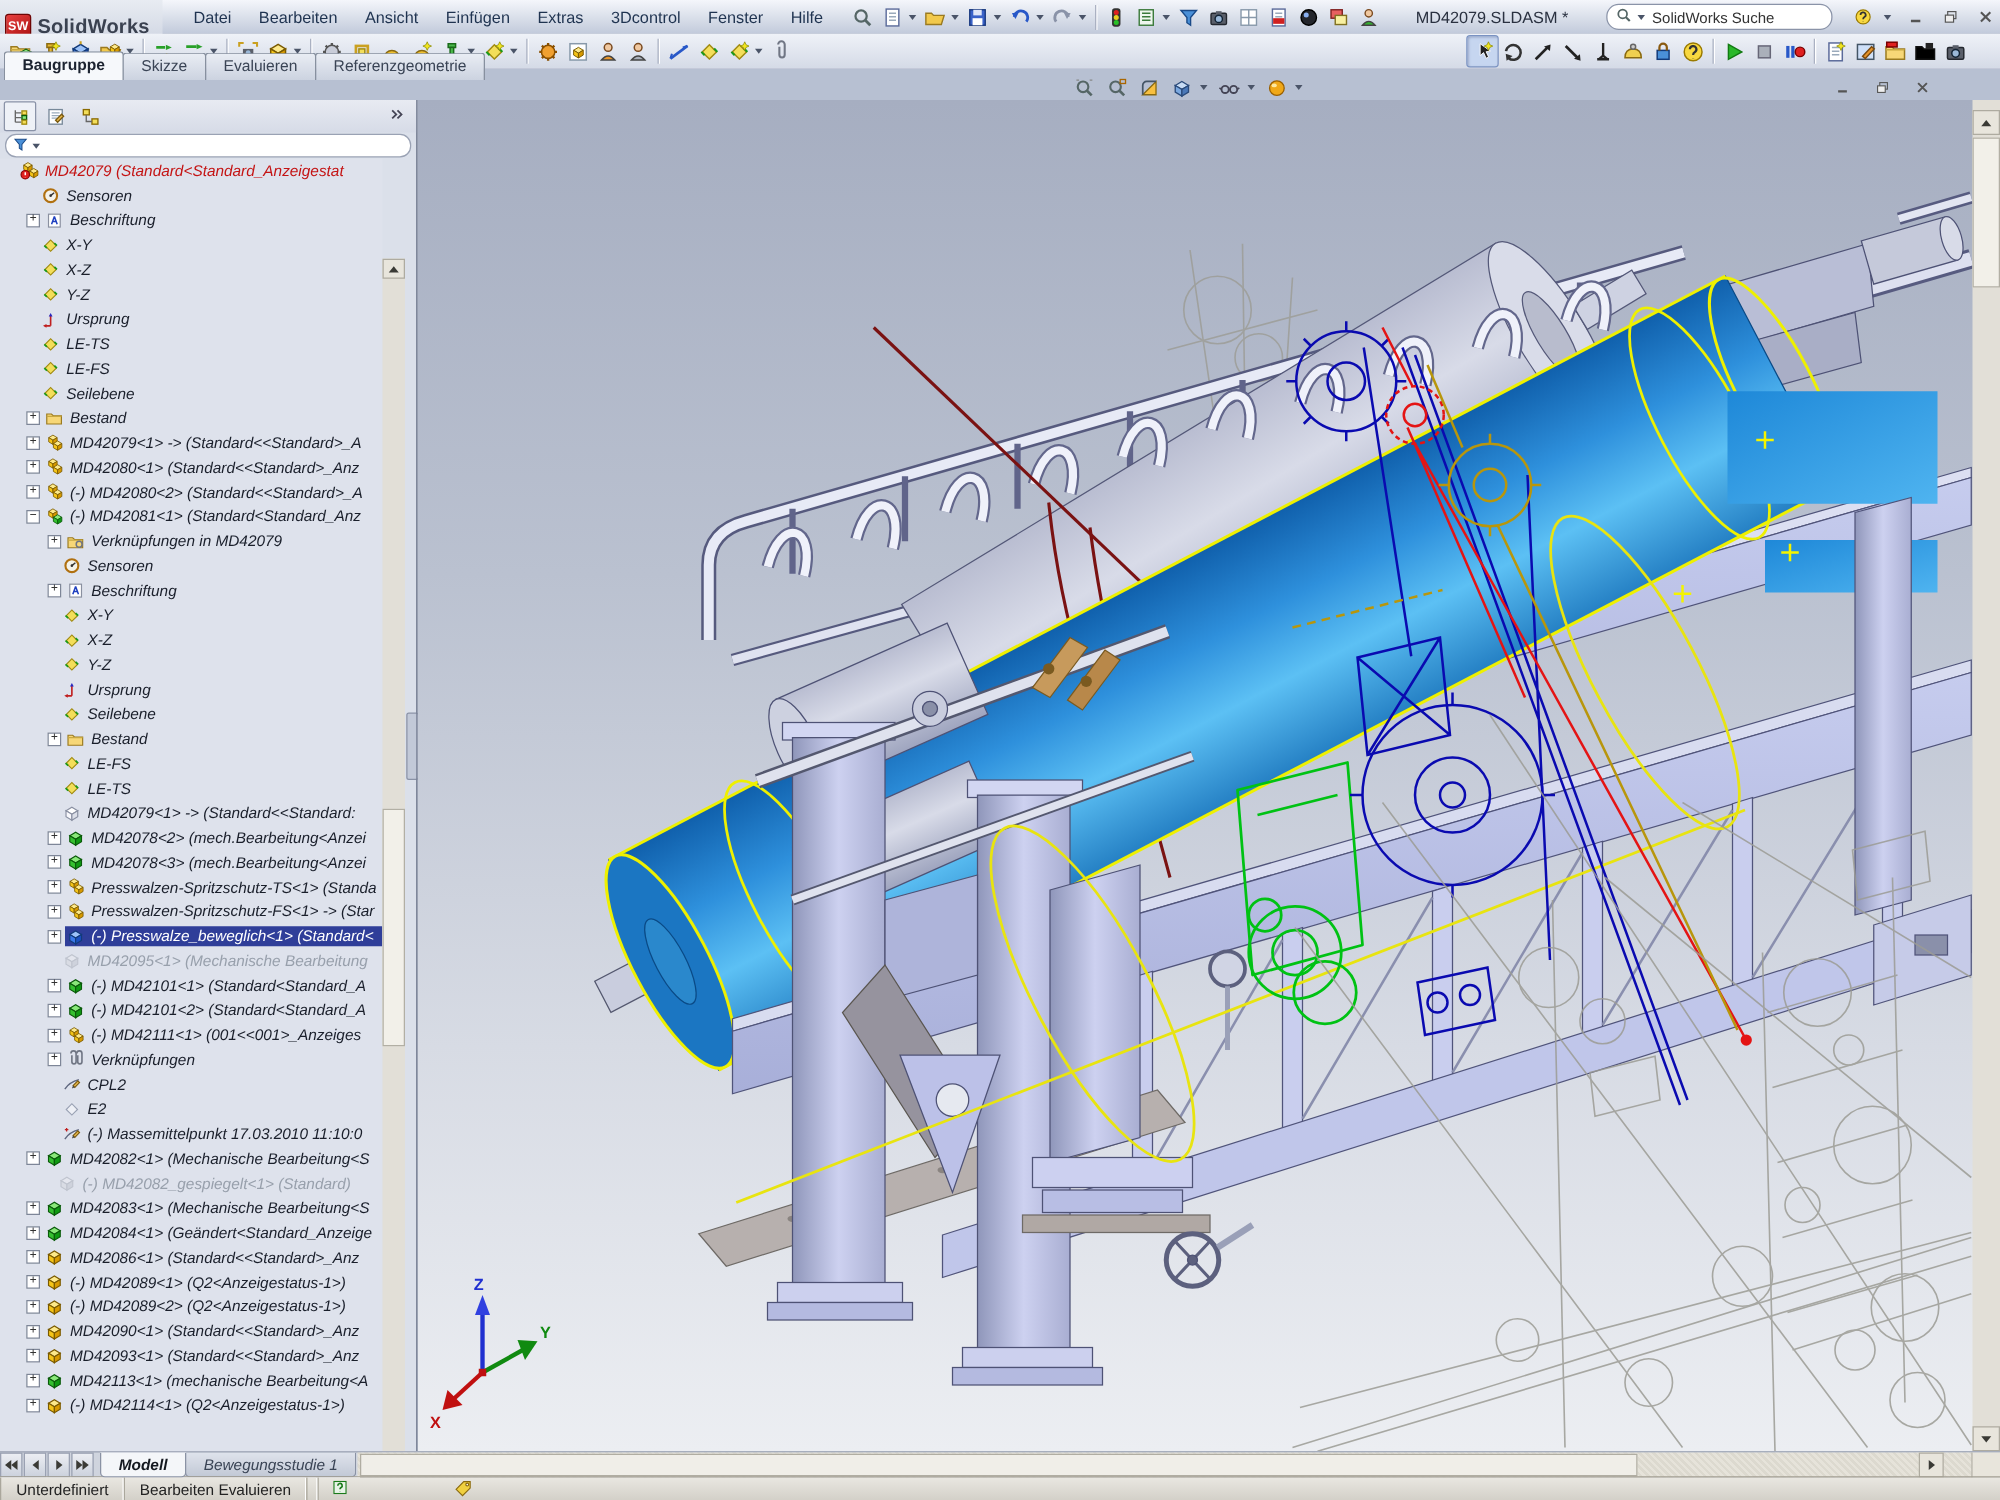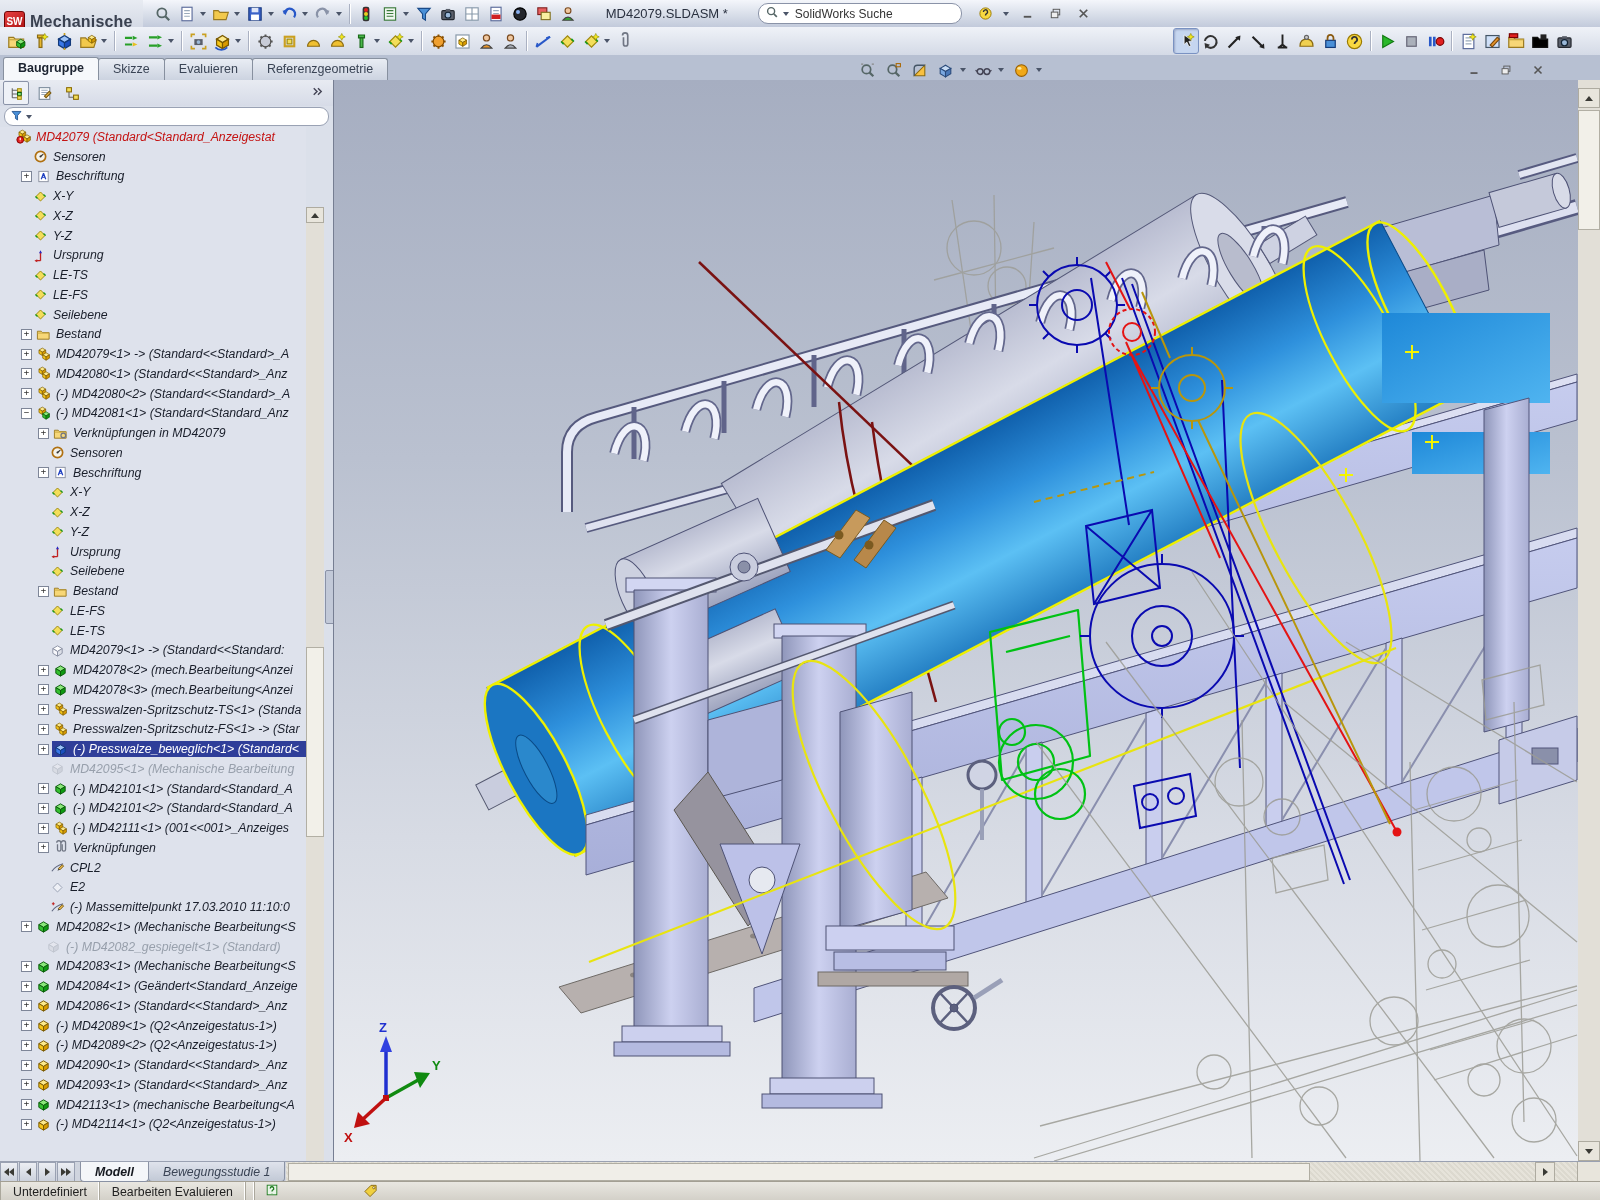--- a/index.html
+++ b/index.html
@@ -30,21 +30,21 @@
   #searchbox .stext{color:#333;font-size:12px;}
   #win-controls{display:flex;align-items:center;margin-left:12px;gap:4px;}
   
   #toolbar2{position:absolute;left:0;top:27px;width:1600px;height:28px;
     background:linear-gradient(#eff2f8,#d4dae6);border-bottom:1px solid #a6adc0;
     display:flex;align-items:center;}
   #tb-asm{display:flex;align-items:center;margin-left:4px;}
   #tb-view{display:flex;align-items:center;margin-left:auto;margin-right:24px;}
   
   #tabrow{position:absolute;left:0;top:55px;width:1600px;height:25px;background:#b7c0d2;}
-  #cmdtabs{position:absolute;left:3px;bottom:0;display:flex;align-items:flex-end;}
+  #cmdtabs{position:absolute;left:3px;bottom:16px;display:flex;align-items:flex-end;}
   .cmdtab{padding:3px 14px 4px;border:1px solid #87909f;border-bottom:none;margin-right:-1px;
     background:linear-gradient(#e9edf4,#ccd3e0);color:#3a4455;font-size:12.5px;border-radius:3px 3px 0 0;}
   .cmdtab.active{background:#f6f8fb;font-weight:bold;color:#1c2330;position:relative;z-index:2;
     padding-bottom:5px;}
   #headsup{position:absolute;left:855px;top:3px;display:flex;align-items:center;gap:2px;}
   #doc-controls{position:absolute;right:50px;top:3px;display:flex;gap:8px;}
   
   #leftpanel{position:absolute;left:0;top:80px;width:333px;height:1081px;background:#dbe0ea;
     border-right:1px solid #8a92a6;}
   #panel-header{height:26px;display:flex;align-items:center;gap:2px;padding-left:3px;
@@ -107,22 +107,32 @@
   svg text{font-family:"Liberation Sans","DejaVu Sans",sans-serif;}
 </style>
 </head>
 <body>
 
 <div id="screen">
 
   <div id="titlebar">
     <div id="logo">
       <div class="sw-cube">SW</div>
-      <div class="sw-name">Mechanische</div>
+      <div class="sw-name">SolidWorks</div>
     </div>
+    <div id="menubar">
+        <div class="menu-item">Datei</div>
+        <div class="menu-item">Bearbeiten</div>
+        <div class="menu-item">Ansicht</div>
+        <div class="menu-item">Einfügen</div>
+        <div class="menu-item">Extras</div>
+        <div class="menu-item">3Dcontrol</div>
+        <div class="menu-item">Fenster</div>
+        <div class="menu-item">Hilfe</div>
+      </div>
     <div id="tb-main">
         <div class="tb">
           <span style="display: inline-flex; width: 18px; height: 18px;">
             <svg viewBox="0 0 16 16" width="18" height="18">
               <circle cx="7" cy="7" r="4" fill="none" stroke="#566" stroke-width="1.6"></circle>
               <path d="M10,10 L13.5,13.5" stroke="#566" stroke-width="2"></path>
             </svg>
           </span>
         </div>
         <div class="tb">

